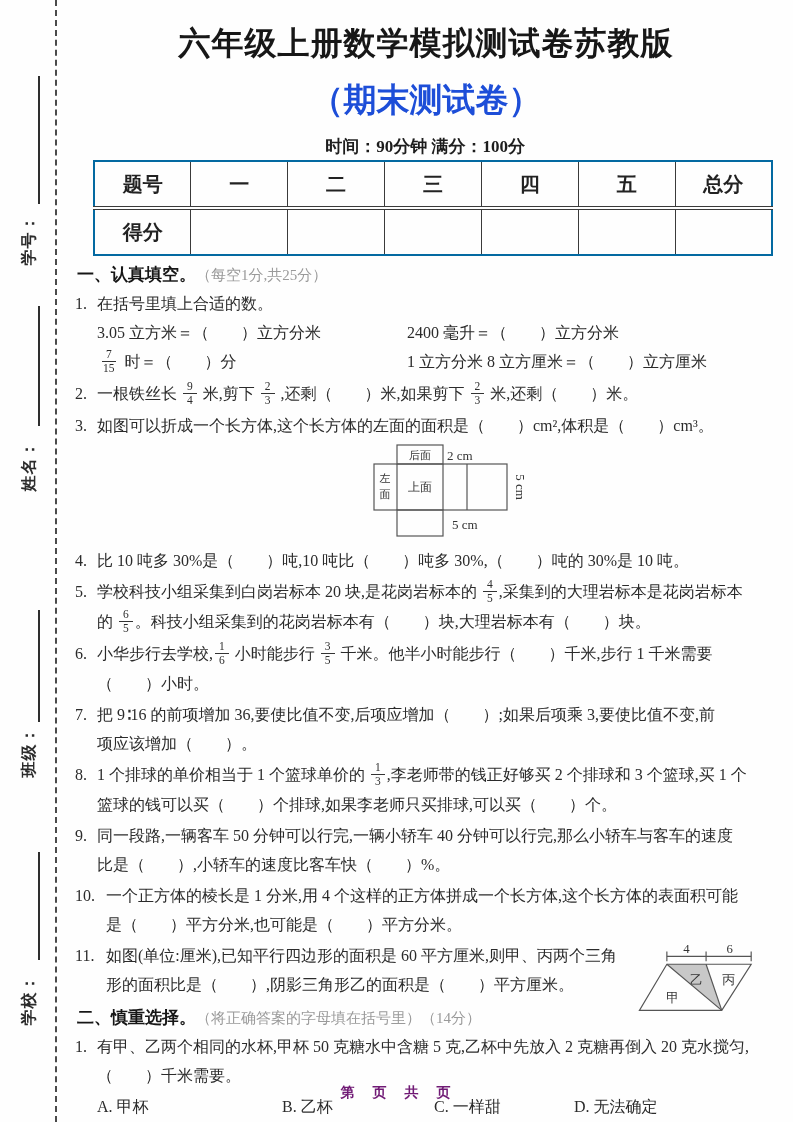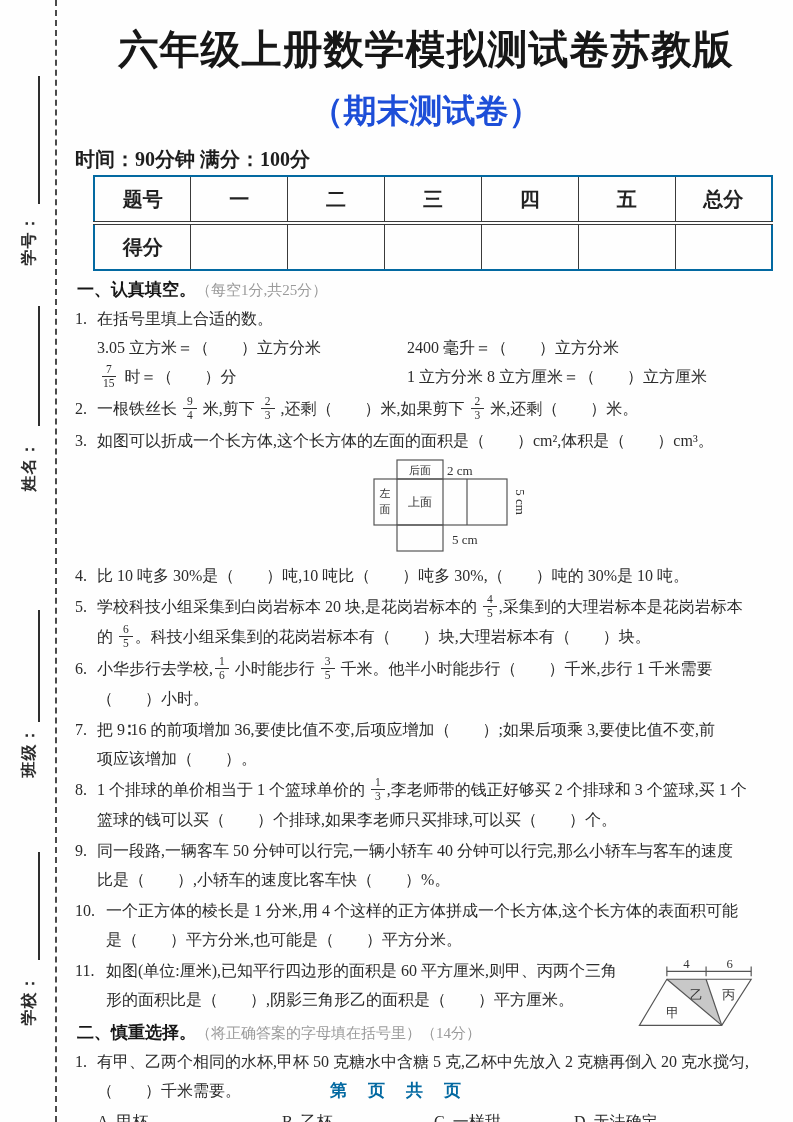--- a/index.html
+++ b/index.html
@@ -7,24 +7,24 @@
         overflow:hidden;font-family:"Liberation Serif","DejaVu Serif",serif;color:#2b2b2b;}
   
   .binding-line{position:absolute;left:55px;top:0;bottom:0;border-left:2px dashed #4a4a4a;}
   .side-blank{position:absolute;left:38px;width:2px;background:#2e2e2e;}
   .side-label{position:absolute;left:-1px;width:60px;height:20px;text-align:center;
               transform:rotate(-90deg);transform-origin:center;font-size:16px;font-weight:bold;
               letter-spacing:1px;white-space:nowrap;}
   
   main{position:absolute;left:75px;top:18px;width:702px;}
   .title{margin:4px 0 12px 0;text-align:center;font-family:"Liberation Sans","DejaVu Sans",sans-serif;
-         font-size:40px;font-weight:bold;letter-spacing:1px;color:#171717;}
+         font-size:32px;font-weight:bold;letter-spacing:1px;color:#171717;}
   .subtitle{margin:10px 0 0 0;text-align:center;font-family:"Liberation Sans","DejaVu Sans",sans-serif;
             font-size:33px;font-weight:bold;color:#1d4ed8;}
-  .info{margin:12px 2px 2px 0;text-align:left;font-size:20px;font-weight:bold;color:#1d1d1d;}
+  .info{margin:12px 2px 2px 0;text-align:center;font-size:17px;font-weight:bold;color:#1d1d1d;}
   
   table.score{border-collapse:collapse;margin-left:18px;width:680px;table-layout:fixed;}
   table.score td{border:1.5px solid #3a3a3a;height:42px;text-align:center;
                  font-size:20px;font-weight:bold;color:#222;}
   table.score tr.hdr td{border-bottom:4px double #3a3a3a;}
   table.score{border:2px solid #0369a1;}
   
   .sec-head{margin:7px 0 3px 2px;font-size:17px;}
   .sec-title{font-weight:bold;color:#161616;}
   .sec-note{color:#9a9a9a;font-size:15px;}
@@ -40,21 +40,21 @@
   .frac .fden{padding:0 4px;}
   
   .fig-net{margin:2px 0 2px 262px;}
   .q11wrap{position:relative;}
   .fig-para{position:absolute;left:556px;top:-14px;}
   svg text{font-family:"Liberation Serif","DejaVu Serif",serif;fill:#333;}
   
   .opts{display:grid;grid-template-columns:185px 152px 140px auto;padding-left:22px;
         font-size:16px;line-height:30px;margin-top:2px;}
   footer{position:absolute;left:0;right:0;bottom:20px;text-align:center;
-         font-size:17px;font-weight:bold;color:#0369a1;letter-spacing:2px;}
+         font-size:14px;font-weight:bold;color:#701a75;letter-spacing:2px;}
 </style>
 </head>
 <body>
 
 <div class="page">
 
   <div class="binding-line"></div>
 
   <div class="side-blank" style="top:76px;height:128px;"></div>
   <div class="side-label" style="top:230px;">学号：</div>

